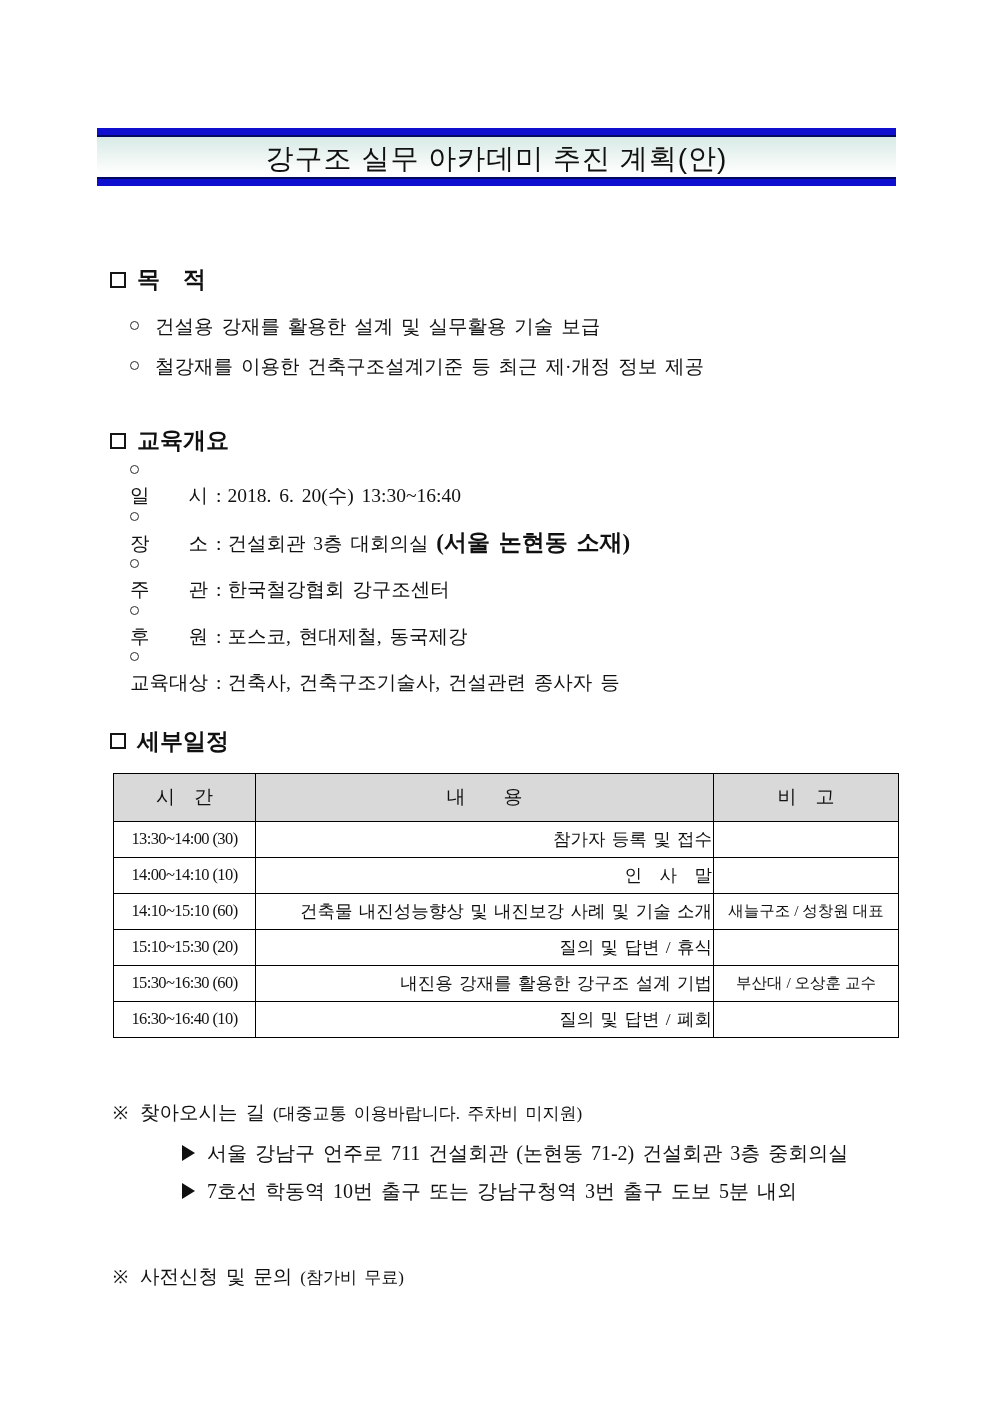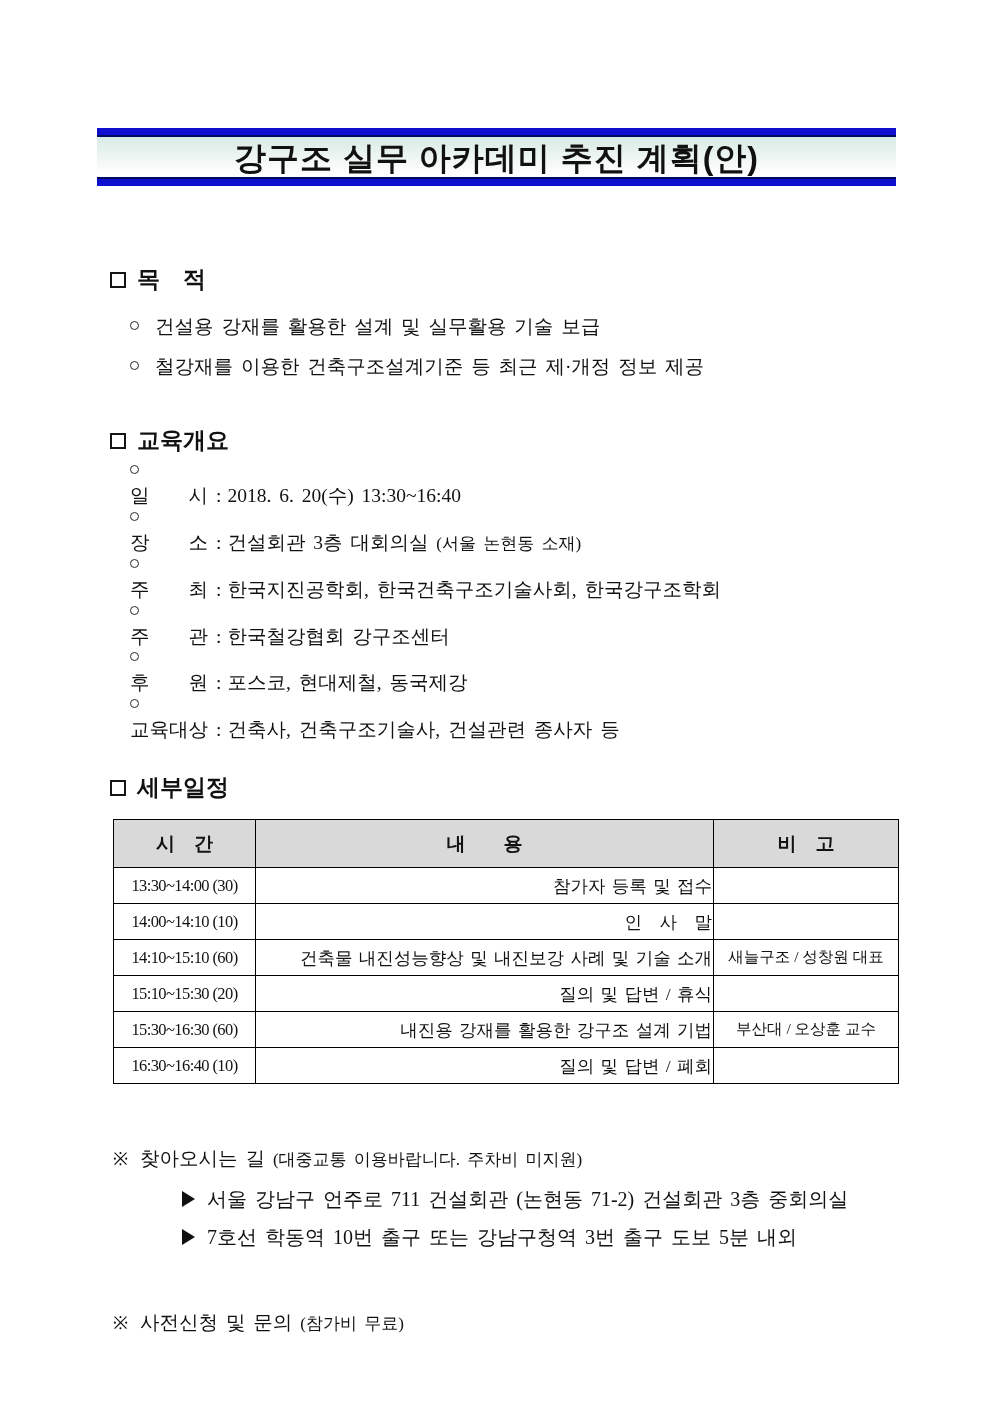--- a/index.html
+++ b/index.html
@@ -30,22 +30,22 @@
     border-bottom: 7px solid var(--banner-blue);
   }
   .title-inner {
     border-top: 2px solid var(--banner-edge);
     border-bottom: 2px solid var(--banner-edge);
     background: linear-gradient(180deg, var(--banner-grad-top) 0%, var(--banner-grad-bottom) 92%);
     height: 44px;
     line-height: 43px;
     text-align: center;
     font-family: "Liberation Sans", "DejaVu Sans", sans-serif;
-    font-size: 32px;
-    font-weight: 700;
+    font-size: 28px;
+    font-weight: 400;
     letter-spacing: 1px;
   }
 
   
   .sec-heading {
     margin-left: 110px;
     font-family: "Liberation Sans", "DejaVu Sans", sans-serif;
     font-size: 23px;
     font-weight: 800;
     display: flex;
@@ -77,39 +77,39 @@
     border: 1.5px solid #2a2a2a;
     border-radius: 50%;
     margin-right: 16px;
     flex: 0 0 auto;
     position: relative;
     top: -3px;
   }
   .ov-item { line-height: 37.5px; flex-direction: column; }
   .ov-label { white-space: pre; }
   .ov-colon { padding: 0 6px 0 8px; }
-  .small-note { font-size: 17px; }
+  .small-note { font-size: 23px; font-weight: bold; }
 
   
   .schedule-table {
     margin: 16px 0 0 113px;
     border-collapse: collapse;
     width: 785px;
     table-layout: fixed;
   }
   .schedule-table th, .schedule-table td {
     border: 1.6px solid #000;
     text-align: center;
     vertical-align: middle;
   }
   .schedule-table th {
     background: var(--table-header-bg);
     height: 48px;
     font-size: 19px;
-    font-weight: 700;
+    font-weight: 400;
     word-spacing: 4px;
   }
   .schedule-table td { height: 36px; font-size: 18px; }
   .col-time { width: 142px; }
   .col-content { width: 458px; }
   .col-note { width: 185px; }
   td.cell-time { font-size: 16.5px; letter-spacing: -0.6px; }
   td.cell-content { font-size: 17.5px; word-spacing: 2px; text-align: right; }
   td.cell-note { font-size: 15.5px; }
 
@@ -186,24 +186,20 @@
       <span>교육개요</span>
     </div>
     <ul class="bullet-list" id="overview-list">
         <li class="bullet-item ov-item">
      <span class="circle-bullet"></span>
      <span><span class="ov-label">일　　시</span><span class="ov-colon">:</span>2018. 6. 20(수) 13:30~16:40</span>
    </li>
         <li class="bullet-item ov-item">
      <span class="circle-bullet"></span>
      <span><span class="ov-label">장　　소</span><span class="ov-colon">:</span>건설회관 3층 대회의실 <span class="small-note">(서울 논현동 소재)</span></span>
-   </li>
-        <li class="bullet-item ov-item">
-     <span class="circle-bullet"></span>
-     <span><span class="ov-label">주　　최</span><span class="ov-colon">:</span>한국지진공학회, 한국건축구조기술사회, 한국강구조학회</span>
    </li>
         <li class="bullet-item ov-item">
      <span class="circle-bullet"></span>
      <span><span class="ov-label">주　　관</span><span class="ov-colon">:</span>한국철강협회 강구조센터</span>
    </li>
         <li class="bullet-item ov-item">
      <span class="circle-bullet"></span>
      <span><span class="ov-label">후　　원</span><span class="ov-colon">:</span>포스코, 현대제철, 동국제강</span>
    </li>
         <li class="bullet-item ov-item">

